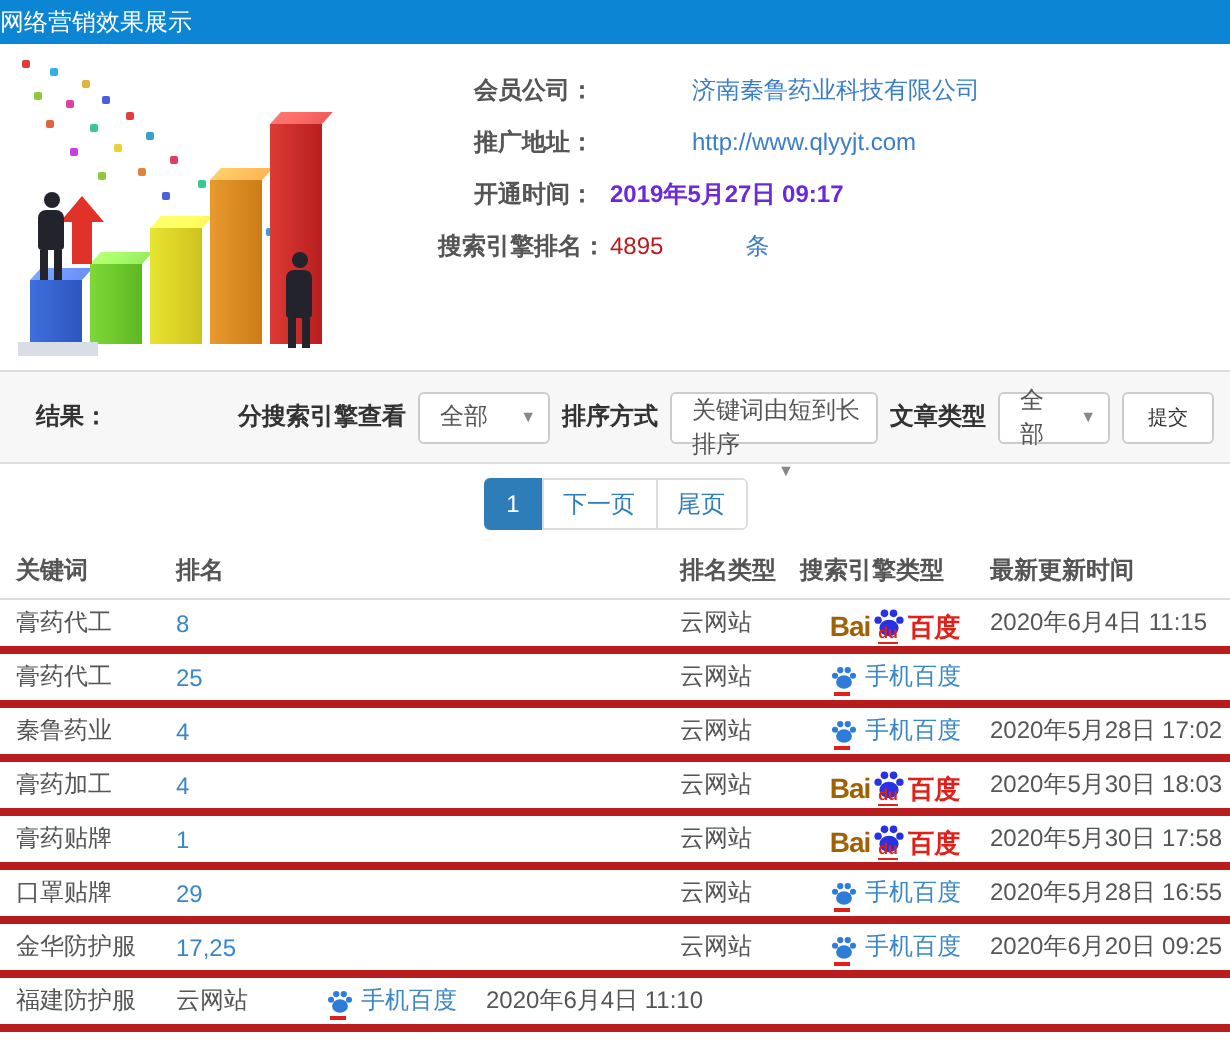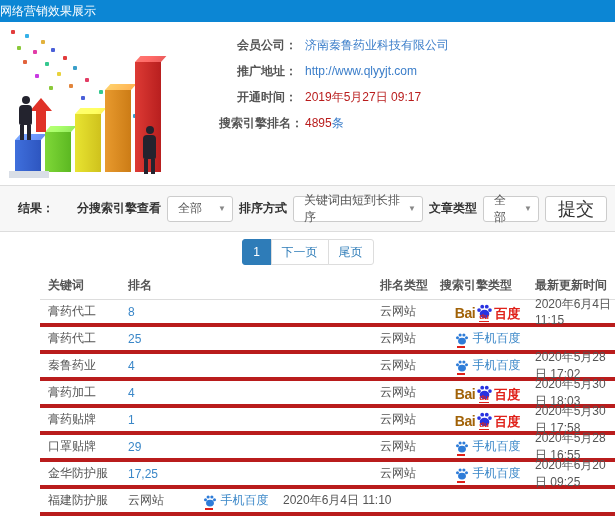--- a/index.html
+++ b/index.html
@@ -34,46 +34,46 @@
   .fig-right { left:138px; bottom:6px; }
   .fig .head { width:8px; height:8px; border-radius:50%; background:#23232e; margin:0 auto 1px; }
   .fig .torso { width:13px; height:20px; border-radius:4px 4px 2px 2px; background:#23232e; }
   .fig .legs { display:flex; justify-content:space-between; width:11px; margin:0 auto; }
   .fig .legs i { width:4px; height:15px; background:#23232e; }
   .fig-right .torso { height:24px; }
 
   .info { position:absolute; left:175px; top:10px; width:430px; }
   .info-row { display:flex; align-items:center; height:26px; }
   .ilabel { display:inline-block; width:78px; text-align:right; font-weight:bold; color:#555; margin-right:8px; white-space:nowrap;margin-left:44px; }
-  .link { color:#3a7dc9; text-decoration:none; cursor:pointer; }
-  .plain { color:#b91c1c; }
+  .link { color:#3a7dc9; text-decoration:none; cursor:pointer;margin-left:41px; }
+  .plain { color:#6d28d9;font-weight:bold; }
   .rank-red { color:#b91c1c; }
 
   
   .filterbar { height:47px; background:#f7f7f7; border-top:1px solid #ddd; border-bottom:1px solid #ddd; display:flex; align-items:center; padding:0 8px 0 18px; }
   .result-label { font-weight:bold; color:#333; }
   .controls { margin-left:auto; display:flex; align-items:center; gap:6px; }
   .flabel { font-weight:bold; color:#333; white-space:nowrap; }
   .select { height:26px; background:#fff; border:1px solid #ccc; border-radius:3px; display:flex; align-items:center; padding:0 6px 0 10px; color:#555; cursor:pointer; }
   .select .caret { color:#888; font-size:8px; margin-left:8px; }
   .sel-engine { width:66px; justify-content:space-between; }
-  .sel-sort { width:130px; justify-content:space-between; }
+  .sel-sort { width:104px; justify-content:space-between;flex-direction:column; }
   .sel-type { width:56px; justify-content:space-between; }
-  .submit { height:26px; padding:0 12px; background:#fff; border:1px solid #ccc; border-radius:3px; color:#333; cursor:pointer; font-size:18px; font-family:inherit; }
+  .submit { height:26px; padding:0 12px; background:#fff; border:1px solid #ccc; border-radius:3px; color:#333; cursor:pointer; font-size:10px; font-family:inherit; }
 
   
   .pager-wrap { height:40px; display:flex; align-items:center; justify-content:center; }
   .pager { display:flex; }
   .page-btn { min-width:30px; height:26px; display:flex; align-items:center; justify-content:center; padding:0 10px; border:1px solid #ddd; background:#fff; color:#2e7cb8; margin-left:-1px; cursor:pointer; text-decoration:none; }
   .page-btn.first { border-radius:3px 0 0 3px; margin-left:0; }
   .page-btn.last { border-radius:0 3px 3px 0; }
   .page-btn.active { background:#2e7cb8; border-color:#2e7cb8; color:#fff; }
 
   
-  .thead, .trow { display:flex; align-items:center;margin-left:40px; }
+  .thead, .trow { display:flex; align-items:center; }
   .thead { height:28px; border-bottom:1px solid #ddd; font-weight:bold; color:#555; }
   .trow { height:27px; border-bottom:4px solid #b91c1c; }
   .c1 { width:88px; padding-left:8px; }
   .c2 { width:252px; }
   .c3 { width:60px; }
   .c4 { width:95px; display:flex; justify-content:center; align-items:center; }
   .c5 { flex:1; }
   .thead .c4 { justify-content:flex-start; }
   .rank-num { color:#3a87c8; }
 

